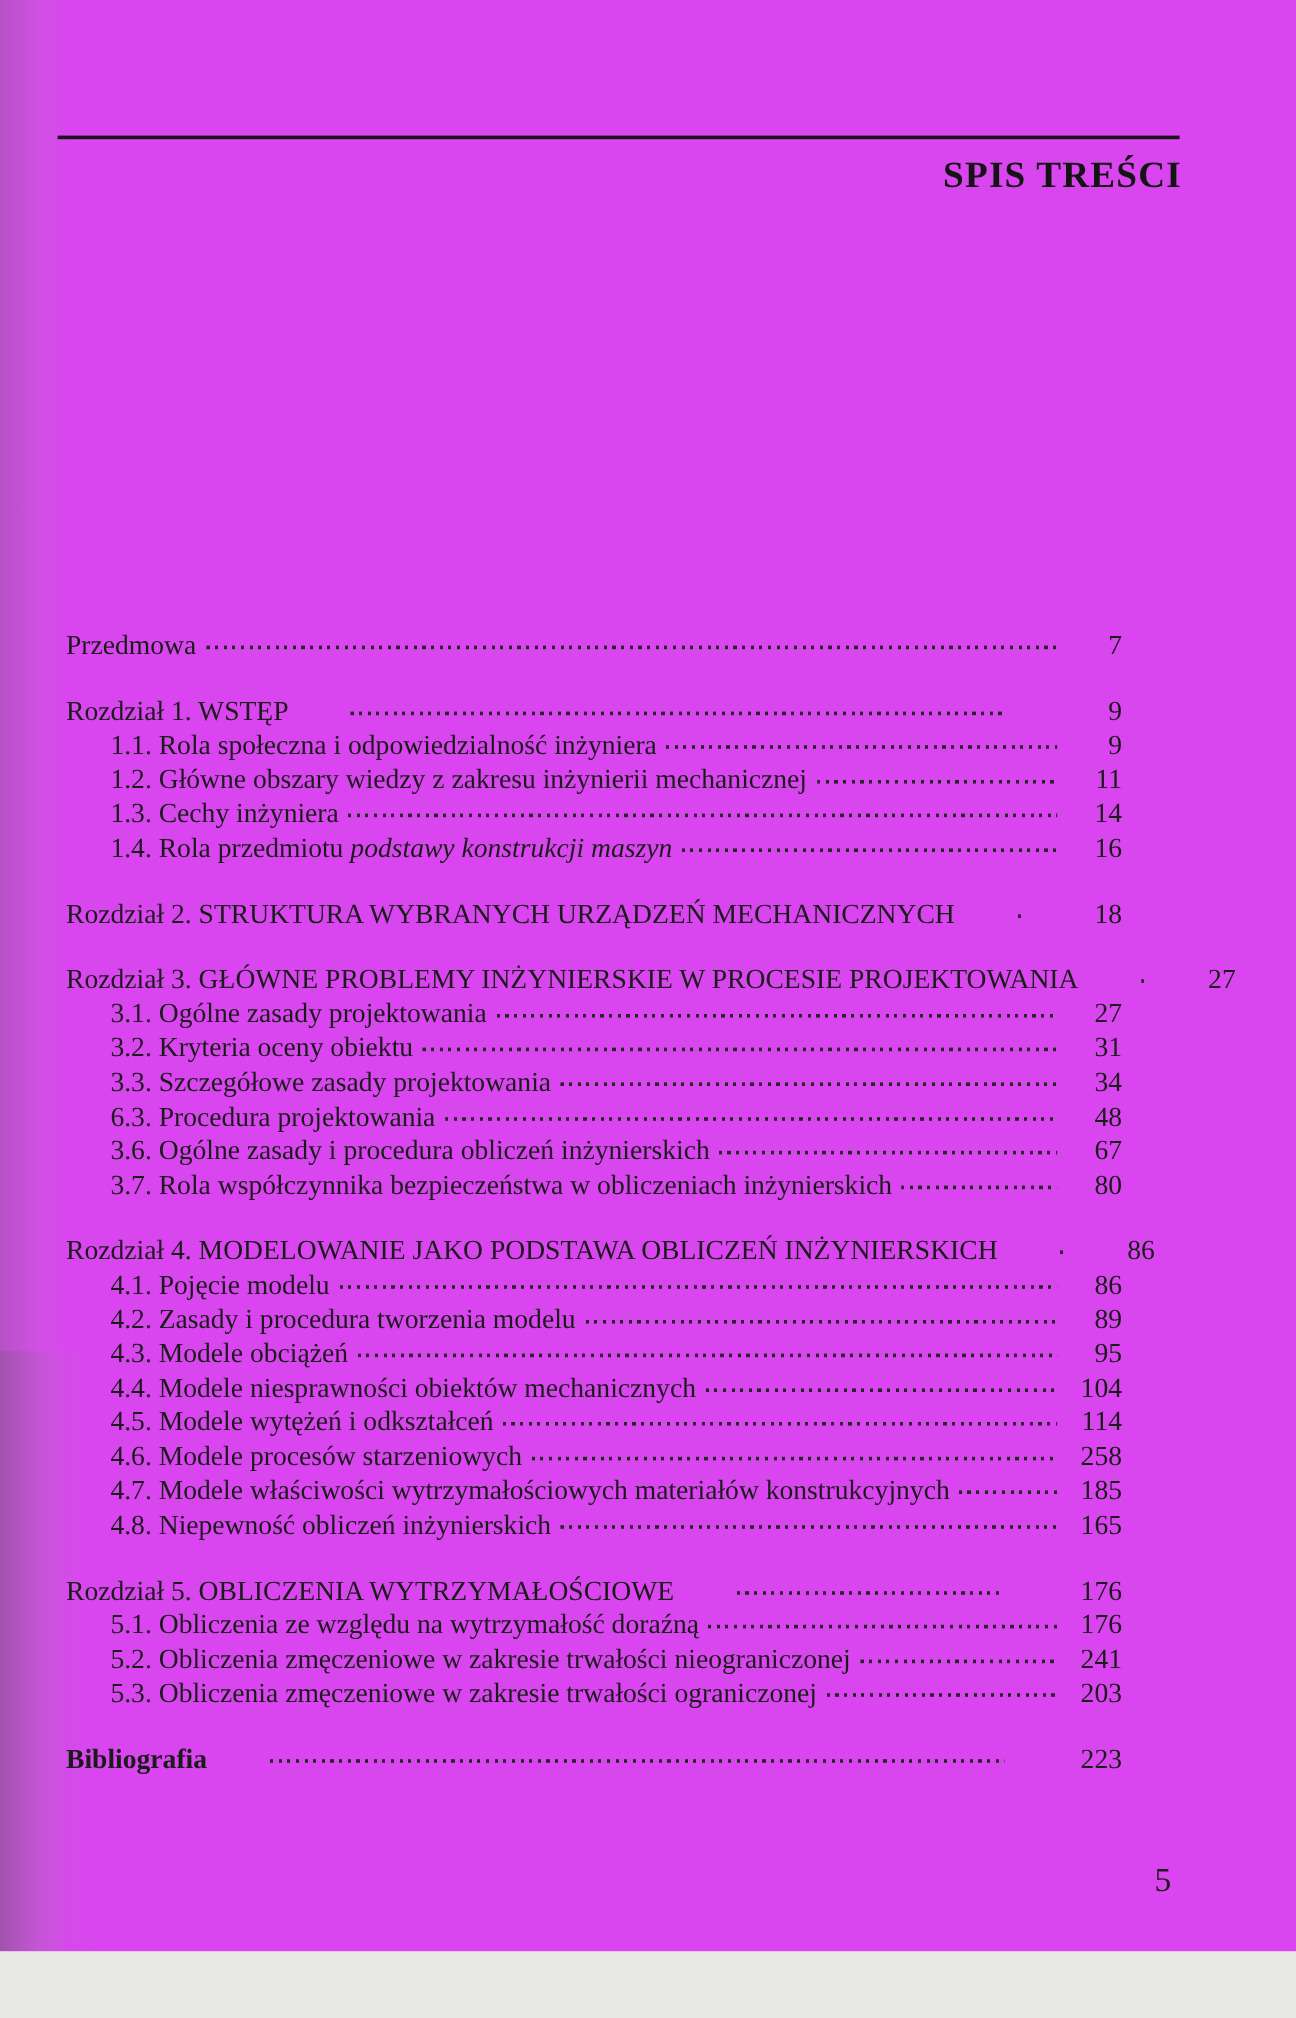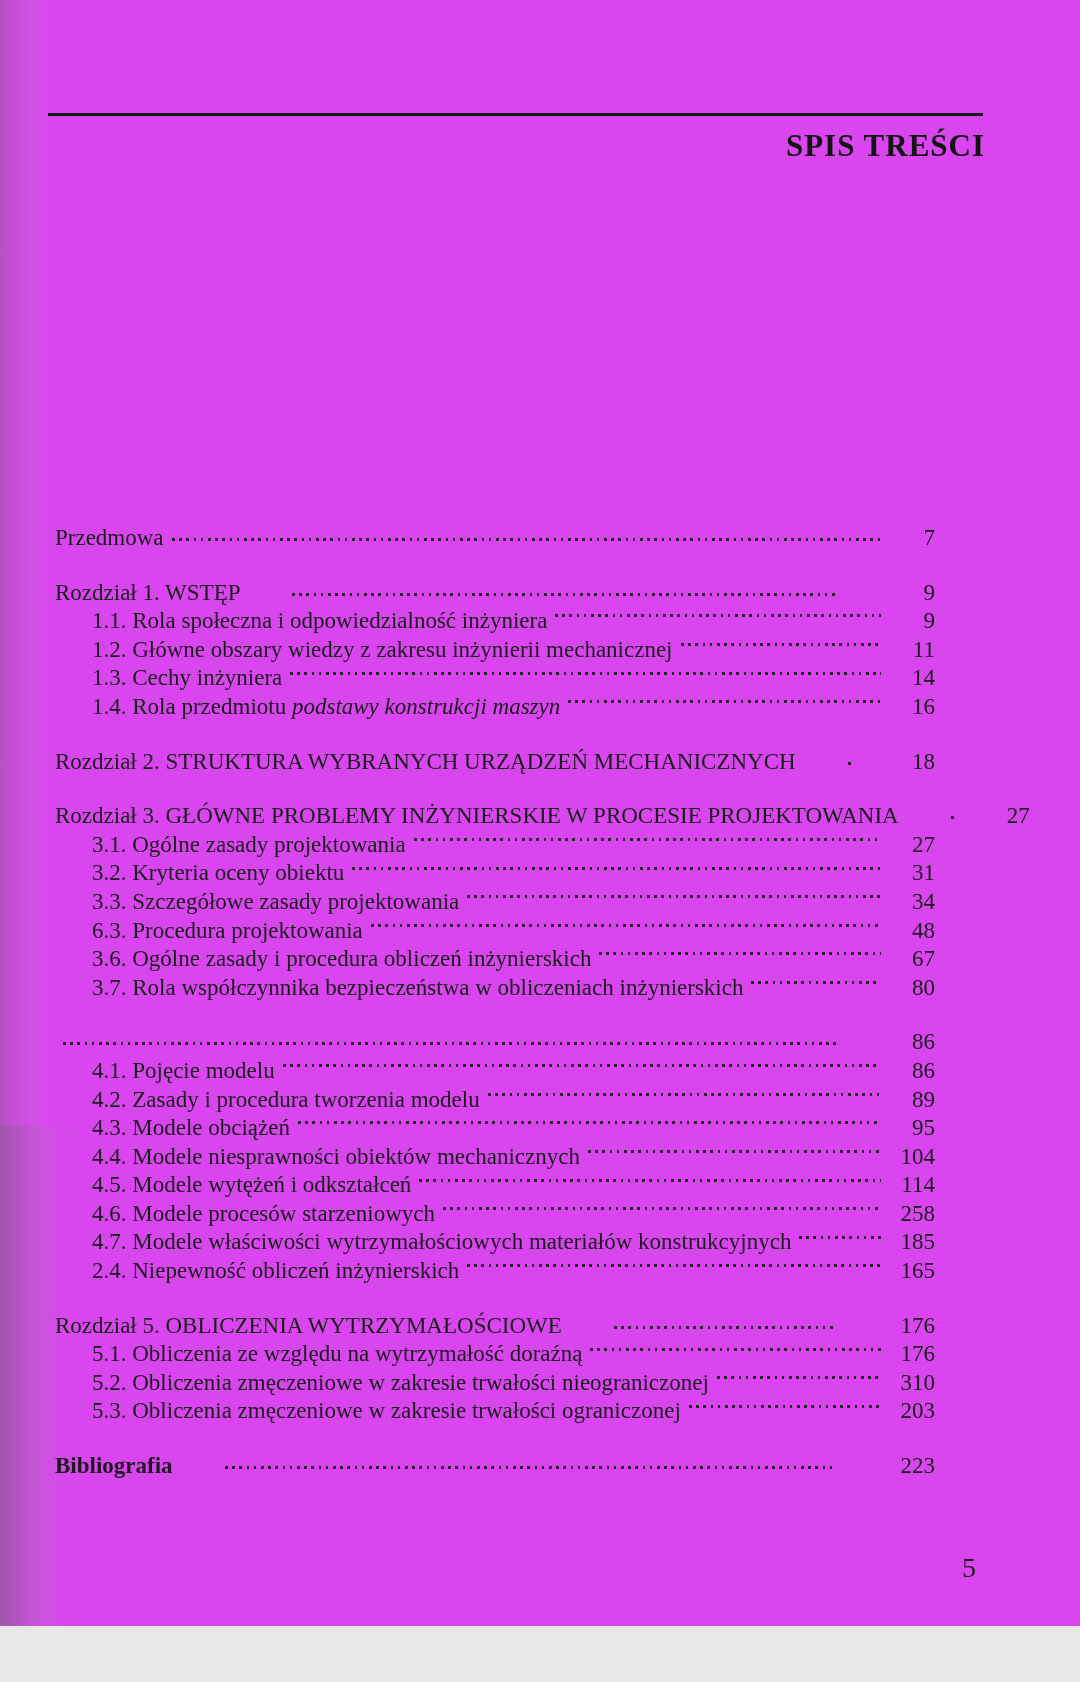--- a/index.html
+++ b/index.html
@@ -47,21 +47,21 @@
     position:absolute;
     left:55px;top:524px;width:880px;
   }
   .row{
     display:flex;
     align-items:baseline;
     line-height:28.6px;
     font-size:23px;
   }
   .row.group{margin-top:26px;gap:44px;}
-  .row.lvl1{padding-left:37px;align-items:center;}
+  .row.lvl1{padding-left:37px;}
   .row .lbl{white-space:nowrap;}
   .row .lbl i{font-style:italic;}
   .row.bold .lbl{font-weight:bold;}
   .leader{
     flex:1;
     position:relative;
     min-width:20px;
   }
   .leader::after{
     content:"";
@@ -156,20 +156,21 @@
         <span class="lbl">3.6. Ogólne zasady i procedura obliczeń inżynierskich</span>
         <span class="leader"></span>
         <span class="pg">67</span>
       </div>
       <div class="row lvl1">
         <span class="lbl">3.7. Rola współczynnika bezpieczeństwa w obliczeniach inżynierskich</span>
         <span class="leader"></span>
         <span class="pg">80</span>
       </div>
       <div class="row group">
+        <span class="lbl">Rozdział 4. MODELOWANIE JAKO PODSTAWA OBLICZEŃ INŻYNIERSKICH</span>
         <span class="leader"></span>
         <span class="pg">86</span>
       </div>
       <div class="row lvl1">
         <span class="lbl">4.1. Pojęcie modelu</span>
         <span class="leader"></span>
         <span class="pg">86</span>
       </div>
       <div class="row lvl1">
         <span class="lbl">4.2. Zasady i procedura tworzenia modelu</span>
@@ -195,38 +196,38 @@
         <span class="lbl">4.6. Modele procesów starzeniowych</span>
         <span class="leader"></span>
         <span class="pg">258</span>
       </div>
       <div class="row lvl1">
         <span class="lbl">4.7. Modele właściwości wytrzymałościowych materiałów konstrukcyjnych</span>
         <span class="leader"></span>
         <span class="pg">185</span>
       </div>
       <div class="row lvl1">
-        <span class="lbl">2.4. Niepewność obliczeń inżynierskich</span>
+        <span class="lbl">4.8. Niepewność obliczeń inżynierskich</span>
         <span class="leader"></span>
         <span class="pg">165</span>
       </div>
       <div class="row group">
         <span class="lbl">Rozdział 5. OBLICZENIA WYTRZYMAŁOŚCIOWE</span>
         <span class="leader"></span>
         <span class="pg">176</span>
       </div>
       <div class="row lvl1">
         <span class="lbl">5.1. Obliczenia ze względu na wytrzymałość doraźną</span>
         <span class="leader"></span>
         <span class="pg">176</span>
       </div>
       <div class="row lvl1">
         <span class="lbl">5.2. Obliczenia zmęczeniowe w zakresie trwałości nieograniczonej</span>
         <span class="leader"></span>
-        <span class="pg">310</span>
+        <span class="pg">241</span>
       </div>
       <div class="row lvl1">
         <span class="lbl">5.3. Obliczenia zmęczeniowe w zakresie trwałości ograniczonej</span>
         <span class="leader"></span>
         <span class="pg">203</span>
       </div>
       <div class="row group bold">
         <span class="lbl">Bibliografia</span>
         <span class="leader"></span>
         <span class="pg">223</span>

